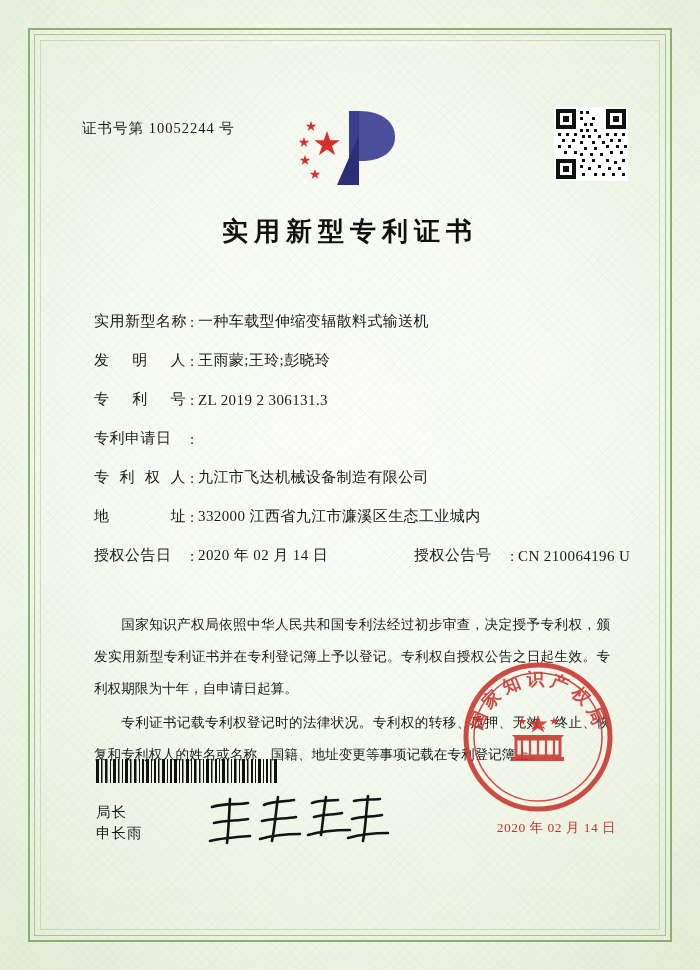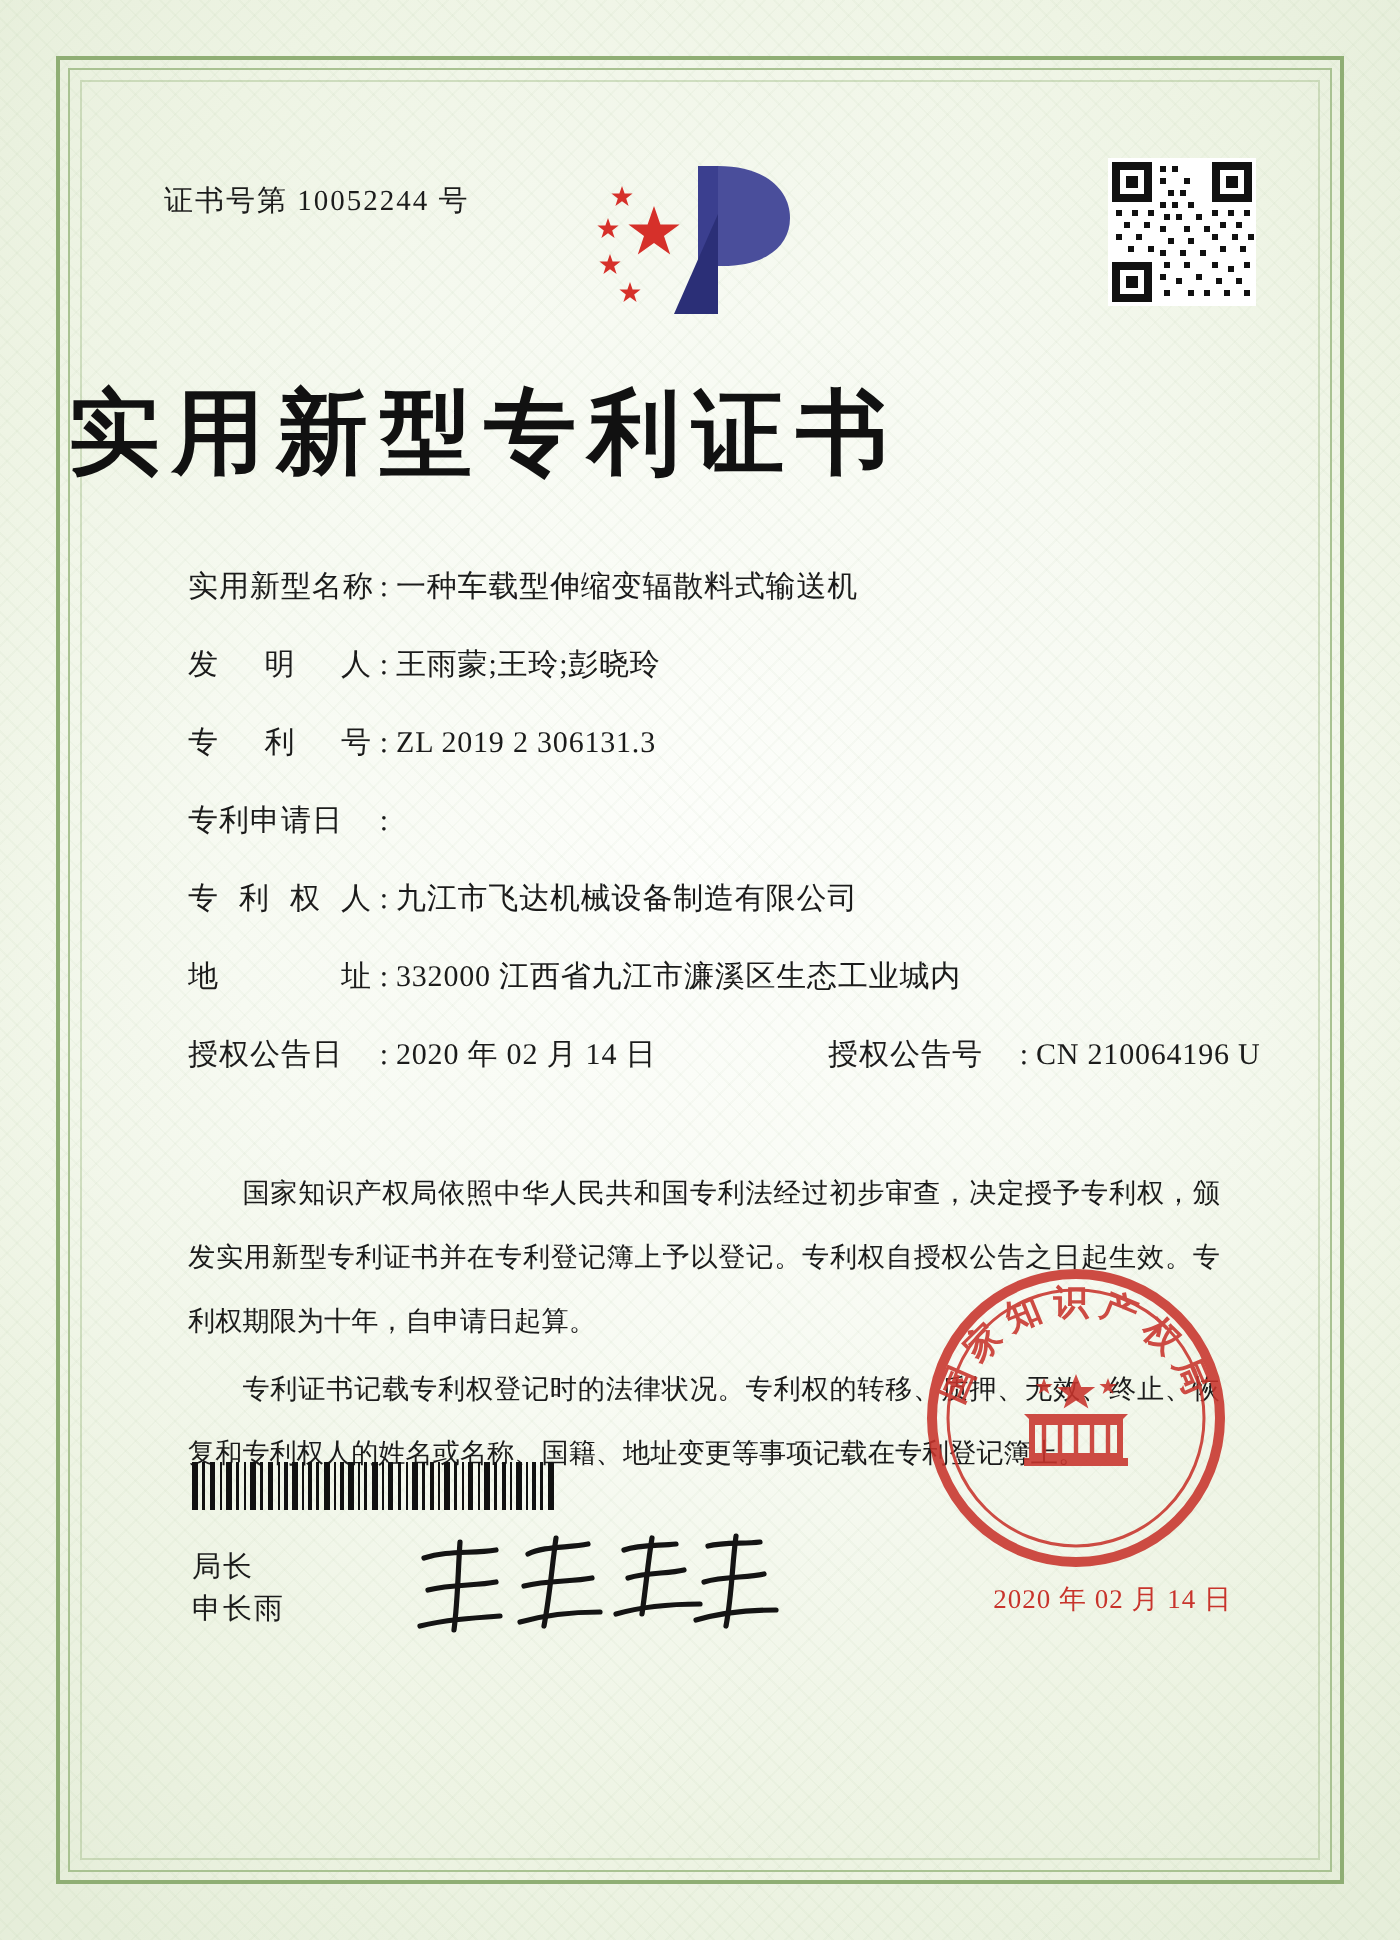--- a/index.html
+++ b/index.html
@@ -56,21 +56,21 @@
     position: absolute;
     left: 40px; top: 40px;
     width: 620px;
     height: 890px;
     border: 1px solid rgba(143,174,116,0.35);
     box-sizing: border-box;
   }
 
   .content {
     position: absolute;
-    left: 34px; top: 21px;
+    left: 34px; top: 49px;
     width: 632px;
     height: 886px;
   }
 
   
   .cert-no {
     position: absolute;
     left: 48px;
     top: 70px;
     font-size: 14.5px;
@@ -93,22 +93,22 @@
     top: 58px;
     width: 74px;
     height: 74px;
   }
 
   .title {
     position: absolute;
     left: 0;
     top: 165px;
     width: 632px;
-    text-align: left;
-    font-size: 46px;
+    text-align: center;
+    font-size: 26px;
     font-weight: bold;
     letter-spacing: 6px;
     color: #111;
     font-family: "DejaVu Serif", serif;
   }
 
   
   .fields {
     position: absolute;
     left: 60px;

